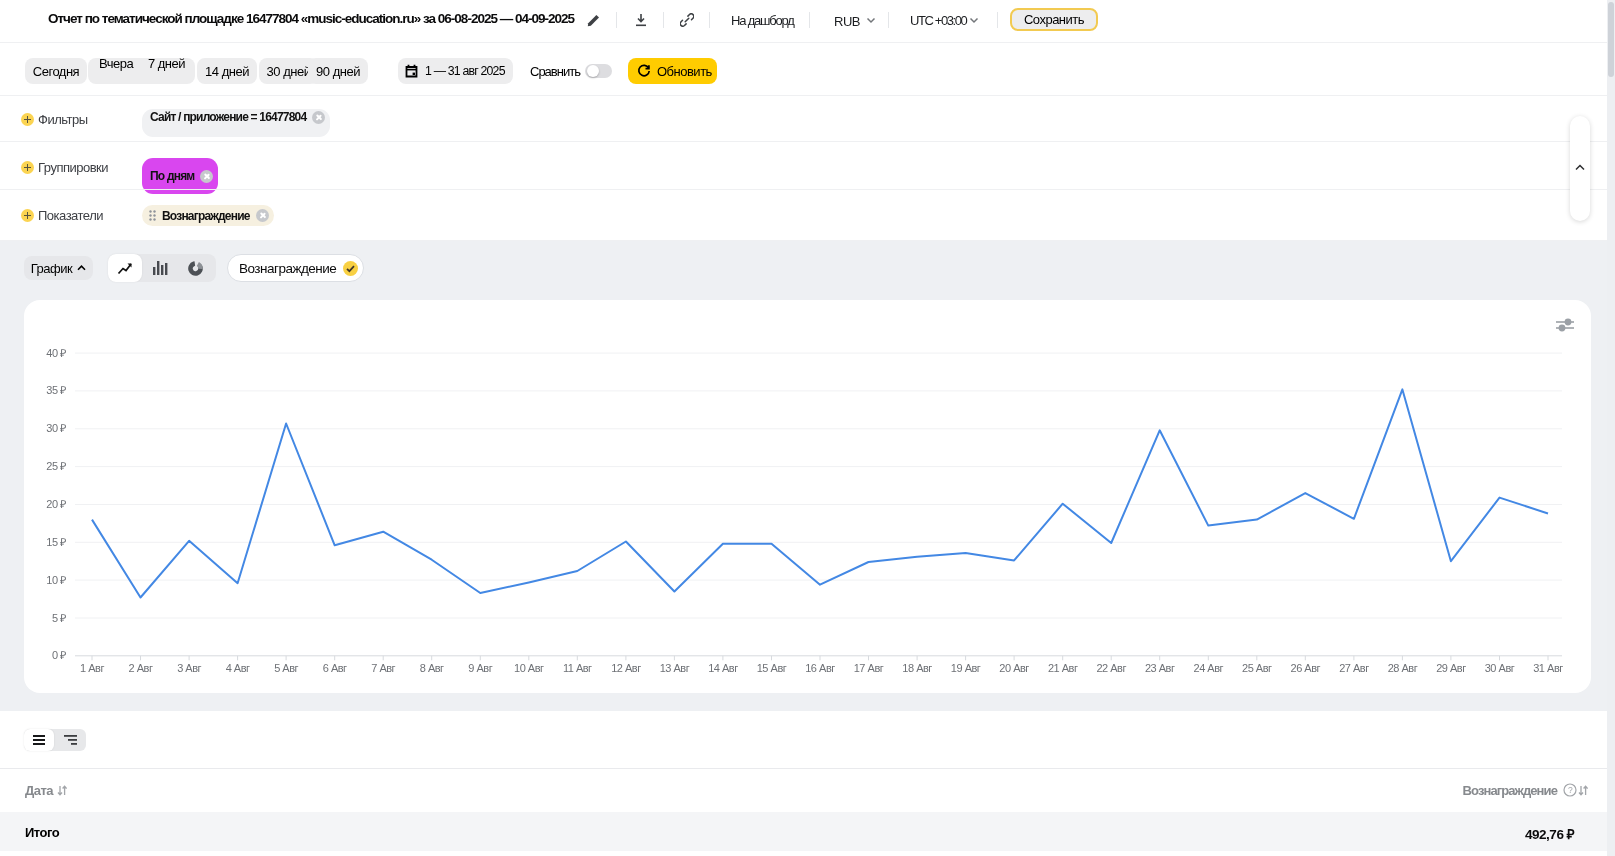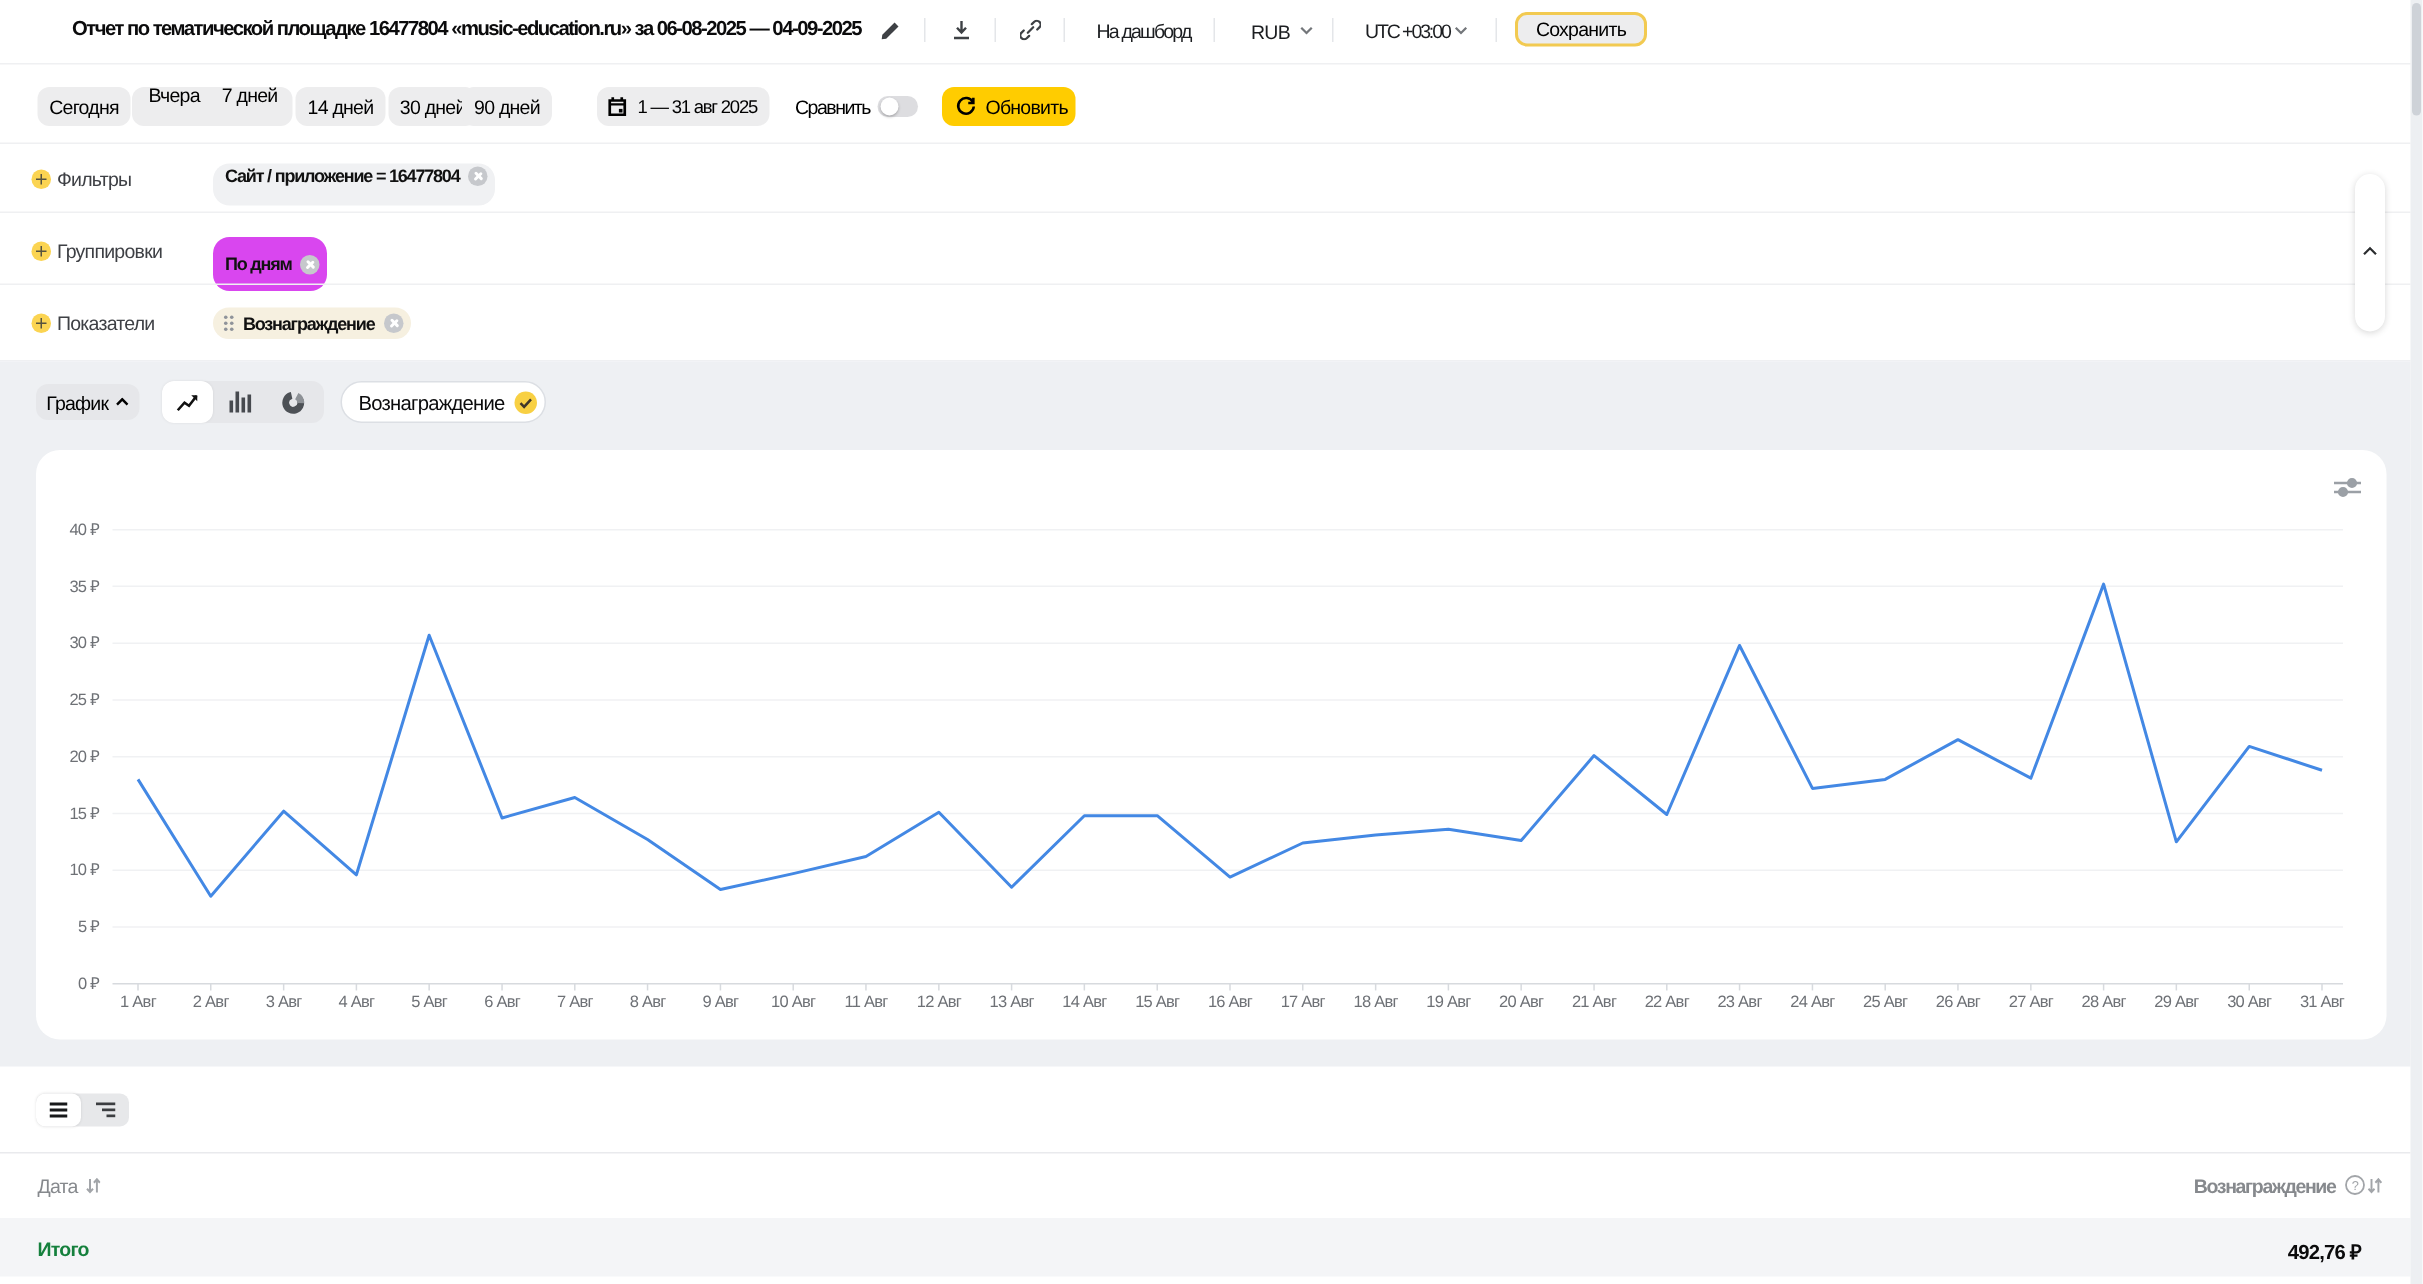--- a/index.html
+++ b/index.html
@@ -252,38 +252,38 @@
 <svg class="abs" style="left:64px;top:734px" width="13" height="12" viewBox="0 0 13 12">
     <g fill="#3c3e41">
       <rect x="0" y="1" width="13" height="1.8"></rect>
       <rect x="4" y="5" width="9" height="1.8"></rect>
       <rect x="7" y="9" width="6" height="1.8"></rect>
     </g>
   </svg>
 
 <div class="hline" style="top:768px;background:#e9eaed"></div>
 
-<div class="abs" style="left:25px;top:783px;font-size:13px;font-weight:normal;color:#86898d">Дата</div>
+<div class="abs" style="left:25px;top:783px;font-size:13px;font-weight:bold;color:#86898d">Дата</div>
 <svg class="abs" style="left:57px;top:785px" width="10" height="11" viewBox="0 0 10 11">
     <g stroke="#a2a5a9" stroke-width="1.3" fill="none">
       <path d="M3 1 V9.5 M1 7.5 L3 9.7 L5 7.5"></path>
       <path d="M7.6 10 V1.5 M5.6 3.5 L7.6 1.2 L9.6 3.5"></path>
     </g>
   </svg>
 
 <div class="abs" style="left:1357px;top:783px;width:200px;text-align:right;font-size:13px;letter-spacing:-0.9px;font-weight:bold;color:#86898d">Вознаграждение</div>
 <svg class="abs" style="left:1563px;top:783px" width="14" height="14" viewBox="0 0 14 14">
     <circle cx="7" cy="7" r="6" fill="none" stroke="#a2a5a9" stroke-width="1.2"></circle>
     <text x="7" y="10" font-size="8.5" text-anchor="middle" fill="#a2a5a9" font-family="Liberation Sans">?</text>
   </svg>
 <svg class="abs" style="left:1578px;top:785px" width="10" height="11" viewBox="0 0 10 11">
     <g stroke="#a2a5a9" stroke-width="1.3" fill="none">
       <path d="M3 1 V9.5 M1 7.5 L3 9.7 L5 7.5"></path>
       <path d="M7.6 10 V1.5 M5.6 3.5 L7.6 1.2 L9.6 3.5"></path>
     </g>
   </svg>
 
 <div class="abs" style="left:0;top:812px;width:1607px;height:39px;background:#f4f5f7"></div>
-<div class="abs" style="left:25px;top:825px;font-size:13px;font-weight:bold;color:#15803d">Итого</div>
+<div class="abs" style="left:25px;top:825px;font-size:13px;font-weight:bold;color:#000000">Итого</div>
 <div class="abs" style="left:1374px;top:825px;width:200px;text-align:right;font-size:13.5px;font-weight:bold;color:#0b0b0c">492,76 ₽</div>
 
 <div class="abs" style="left:1607px;top:0;width:8px;height:856px;background:#edeff2"></div>
 <div class="abs" style="left:1608px;top:2px;width:6px;height:75px;border-radius:3px;background:#ced2d8"></div>
 
 </body></html>

